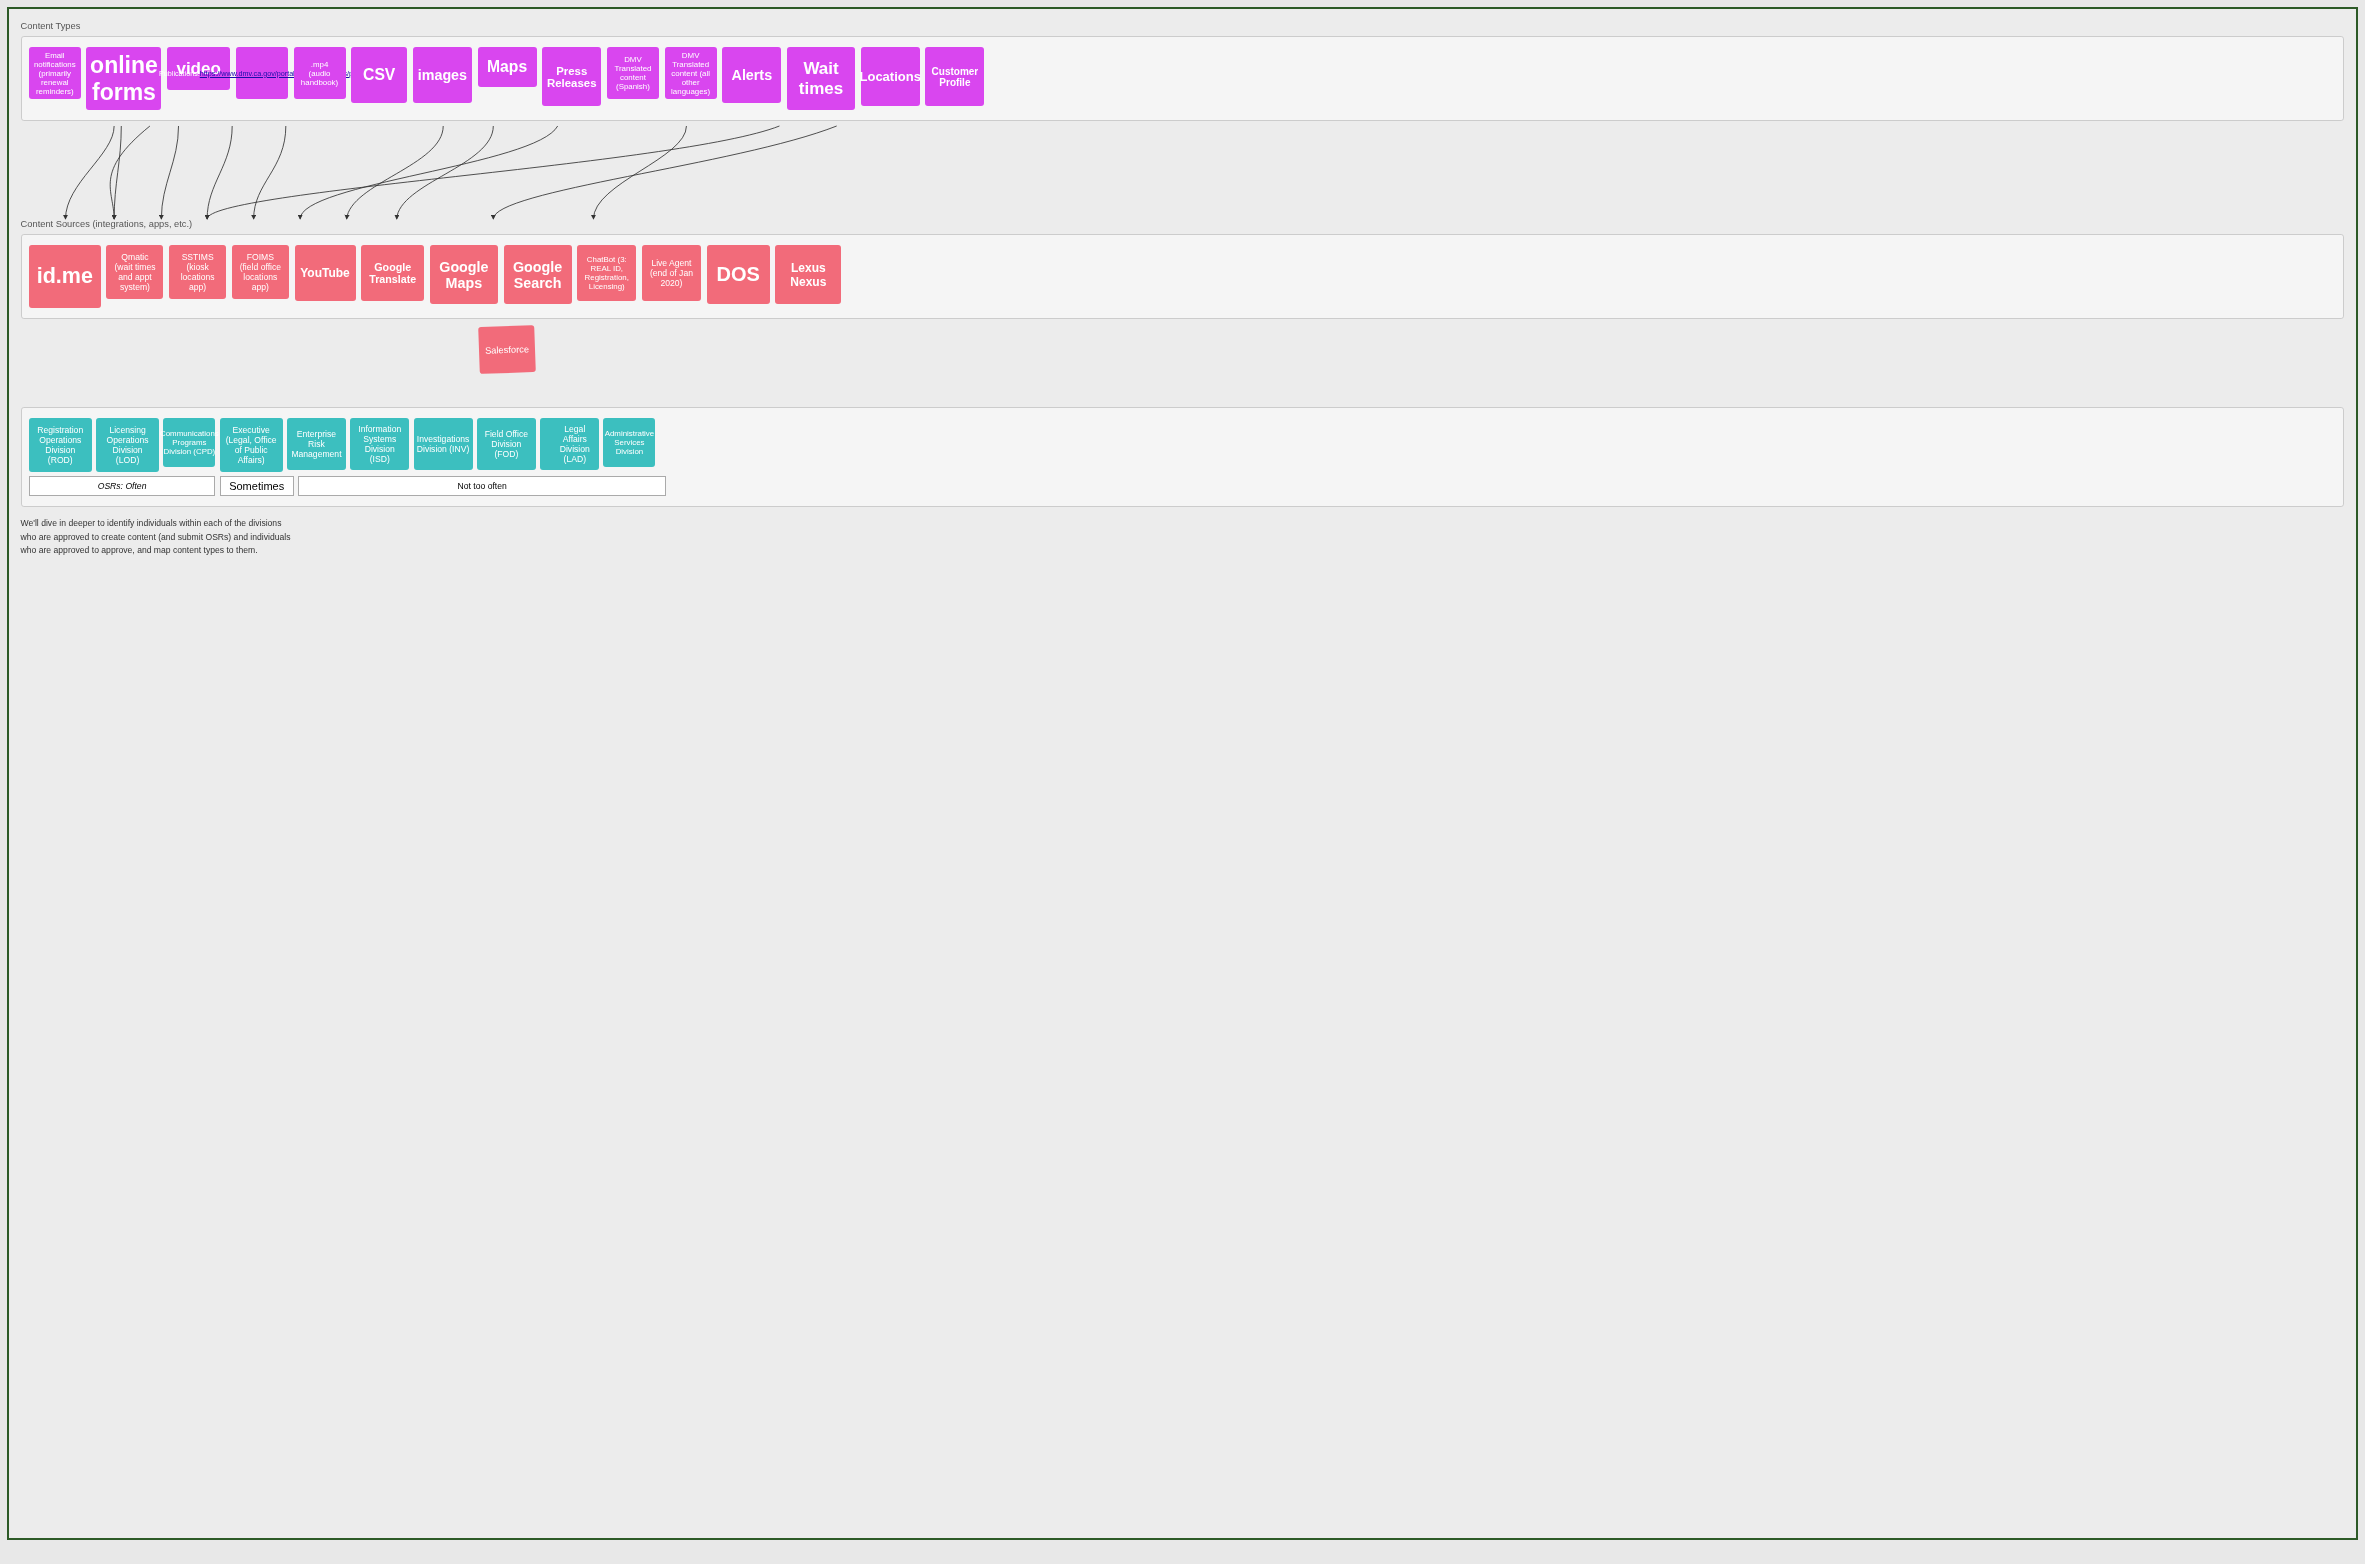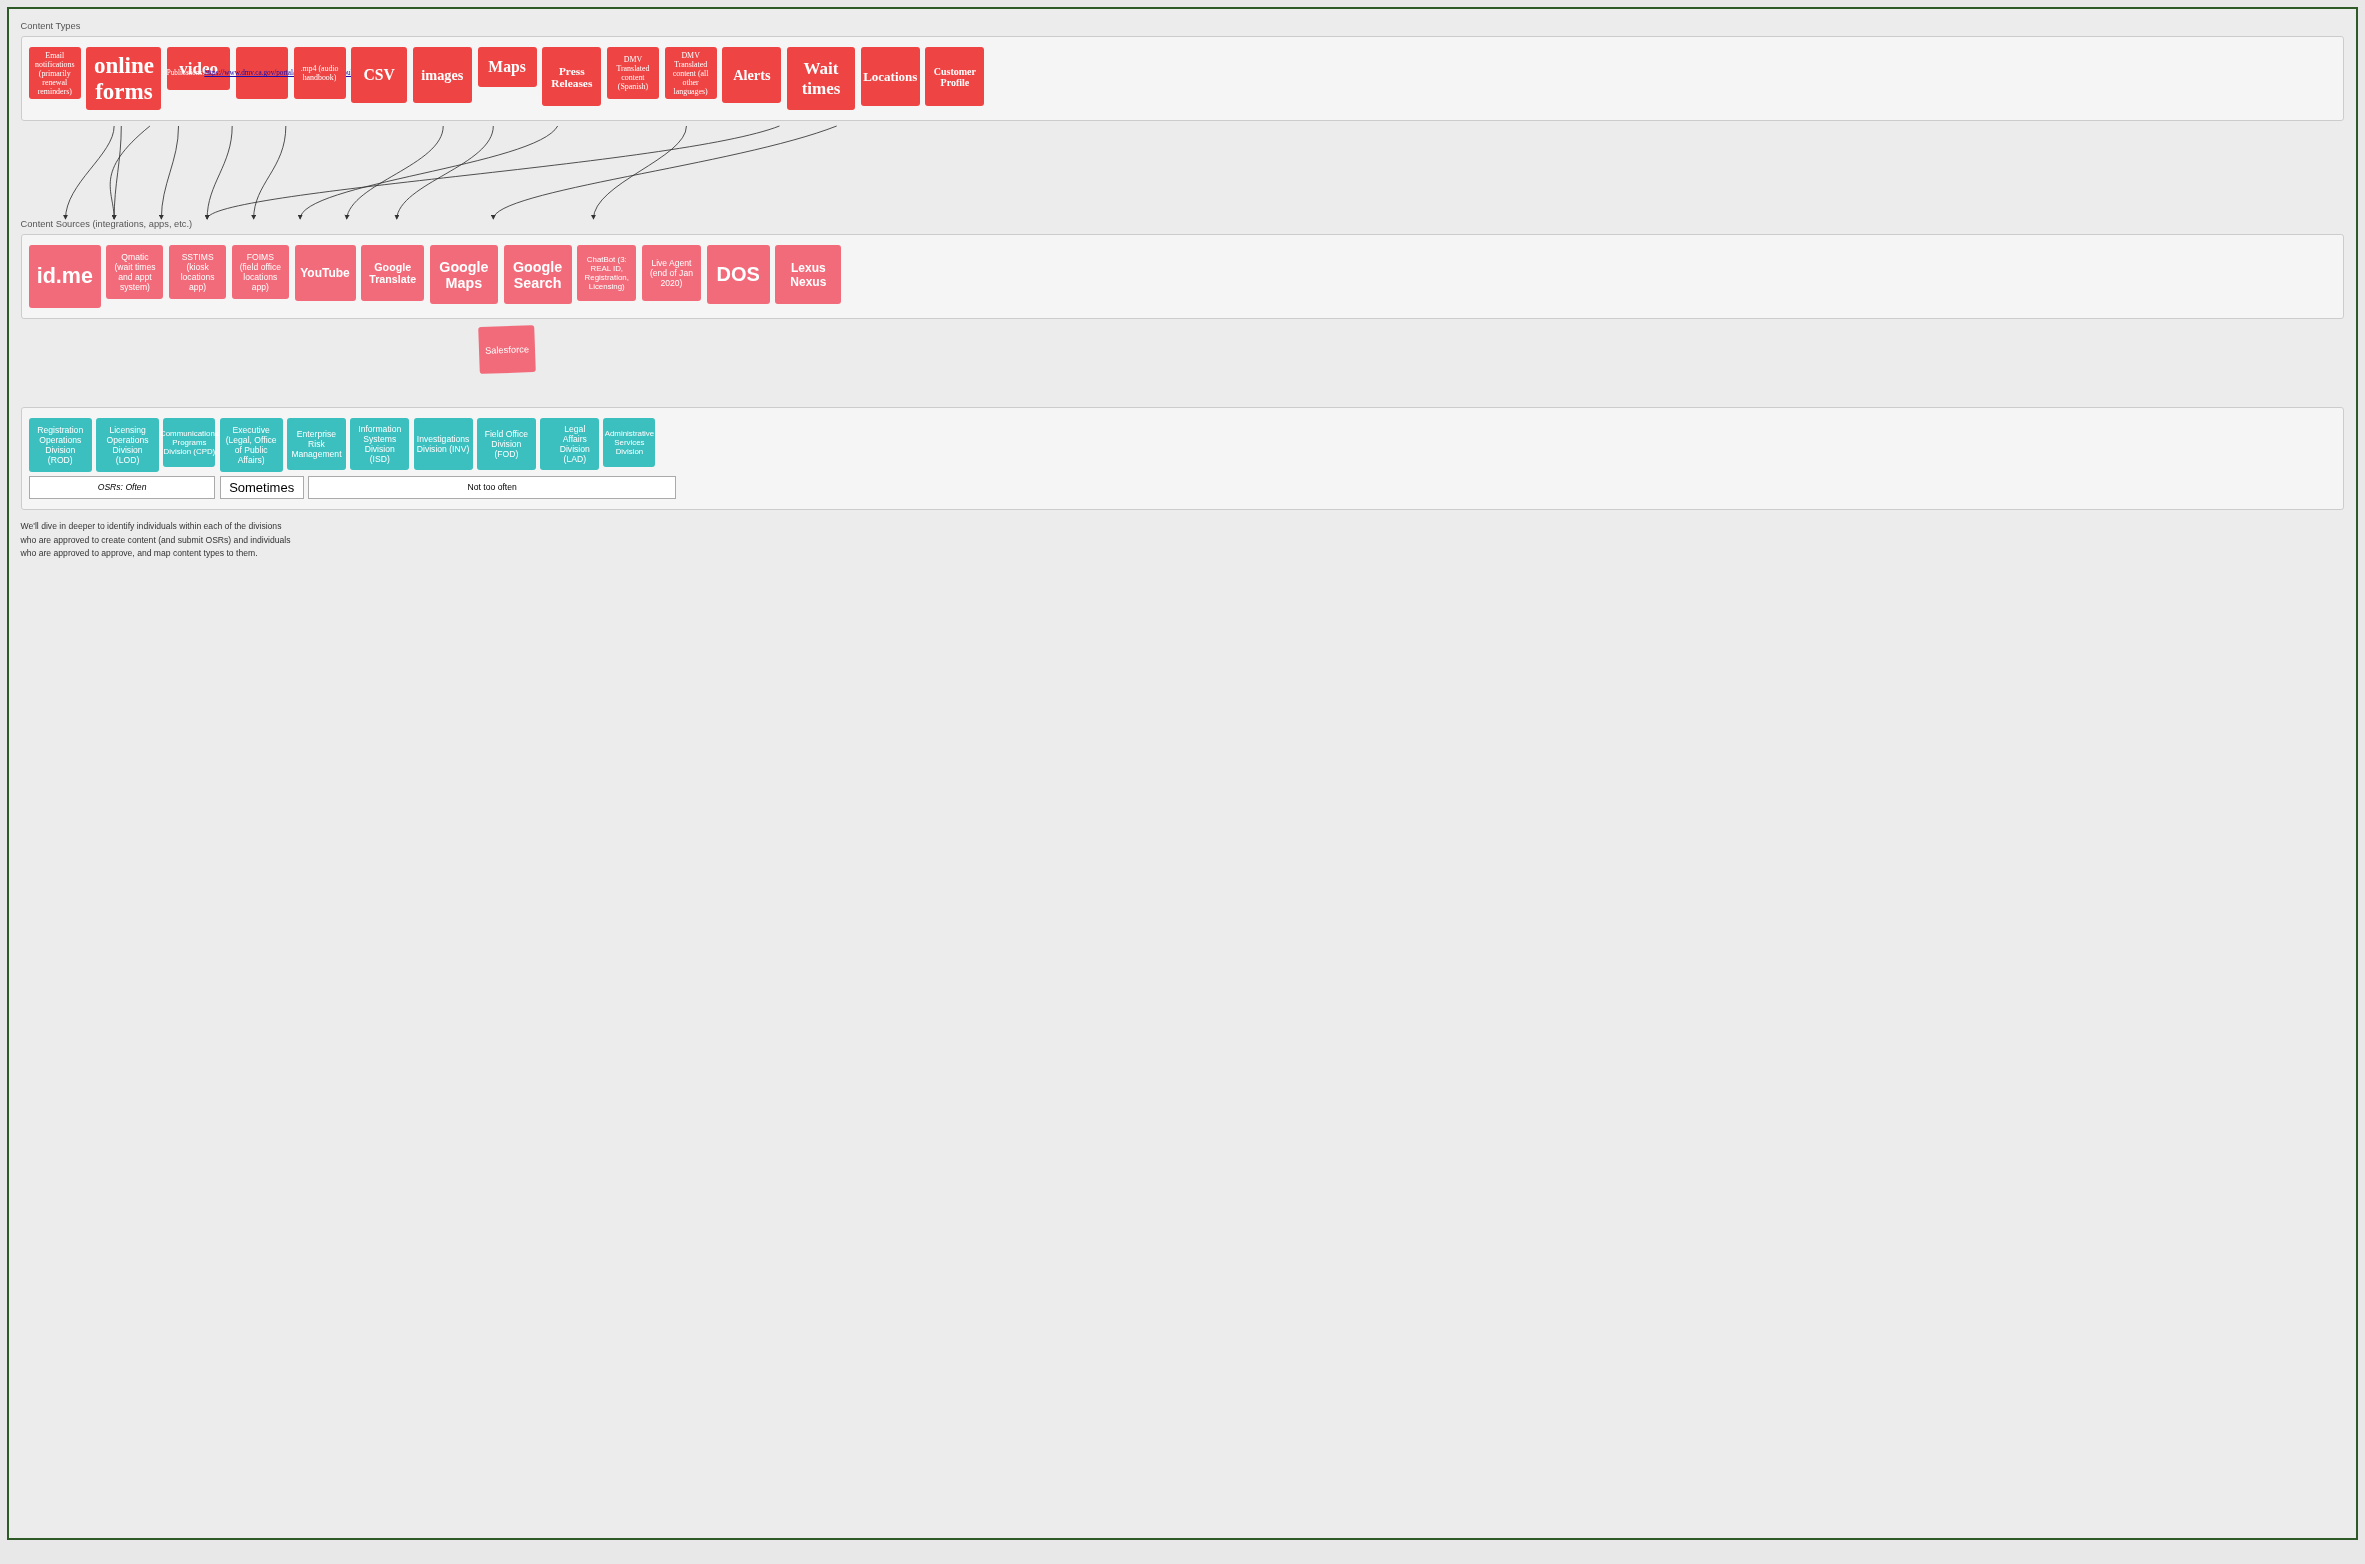--- a/index.html
+++ b/index.html
@@ -37,23 +37,22 @@
       padding: 5px 5.7px;
       display: flex;
       align-items: center;
       justify-content: center;
       text-align: center;
       font-weight: 600;
       cursor: default;
       position: relative;
     }
     .sticky-purple {
-      background: #ef4444;
+      background: #d946ef;
       color: white;
-      font-family: Liberation Serif, serif;
     }
     .sticky-pink {
       background: #f26b7a;
       color: white;
     }
     .sticky-teal {
       background: #3cbfbf;
       color: white;
     }
     
@@ -324,21 +323,21 @@
           <span>Administrative Services Division</span>
         </div>
       </div>
 
       <div class="creators-labels-row">
 
         <div class="osr-label" style="width:calc(63px + 63px + 52px + 8.6px); font-size:8.6px;font-style:italic;">
           <span>OSRs: Often</span>
         </div>
 
-        <div class="osr-label" style="width:84px;font-size:13px;">
+        <div class="osr-label" style="width:74px;font-size:11px;">
           <span>Sometimes</span>
         </div>
 
         <div class="osr-label" style="width:calc(59px + 59px + 59px + 59px + 59px + 52px + 21.5px);font-size:8.6px;">
           <span>Not too often</span>
         </div>
       </div>
     </div>
   </div>
 

